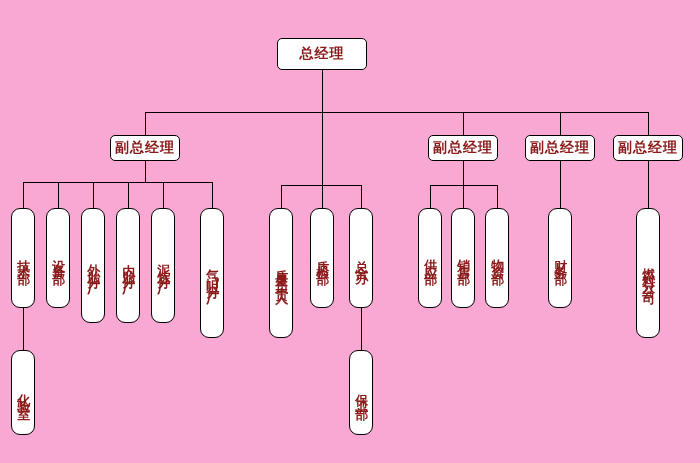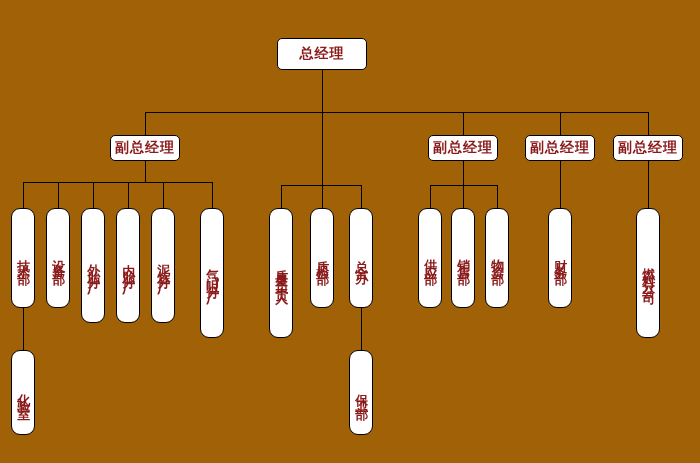--- a/index.html
+++ b/index.html
@@ -5,21 +5,21 @@
   html, body {
     margin: 0;
     padding: 0;
     background: #ffffff;
     font-family: "DejaVu Sans", "Liberation Sans", sans-serif;
   }
   .canvas {
     position: relative;
     width: 700px;
     height: 463px;
-    background: #a16207;
+    background: #f9a8d4;
     overflow: hidden;
     text-decoration: underline;
   }
   .hline {
     position: absolute;
     height: 1px;
     background: #000000;
   }
   .vline {
     position: absolute;

